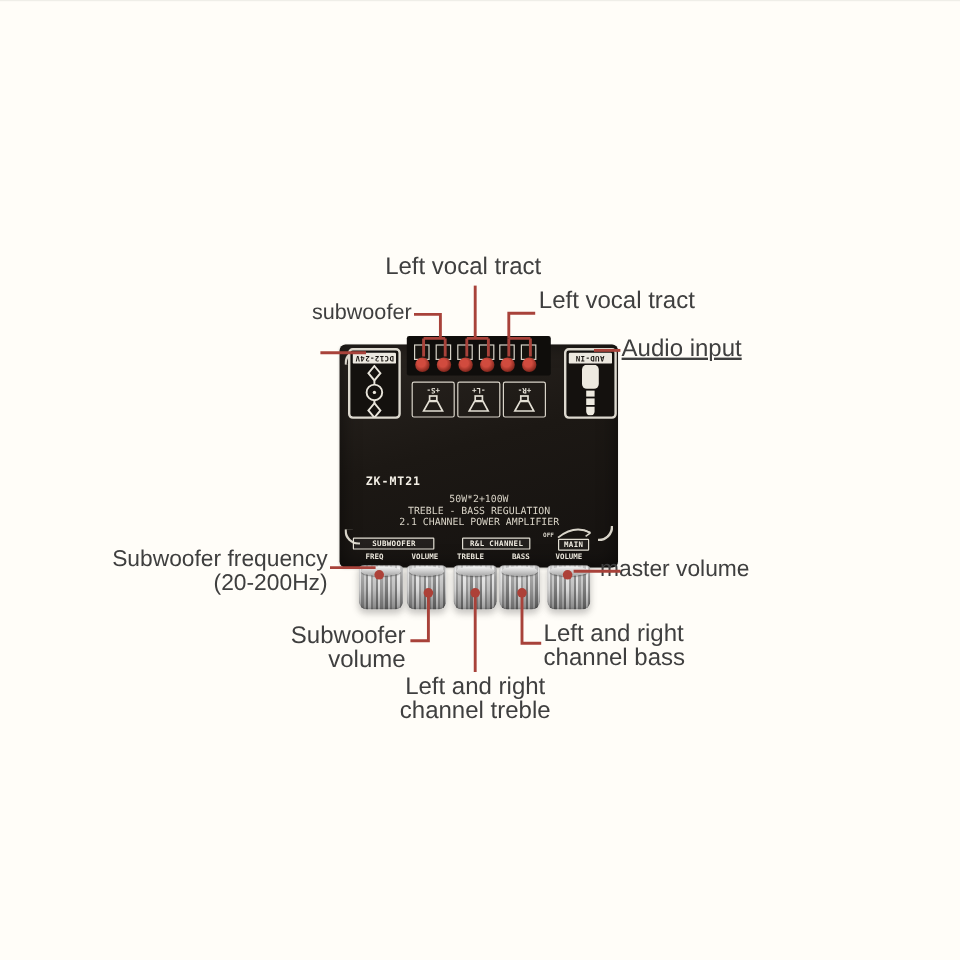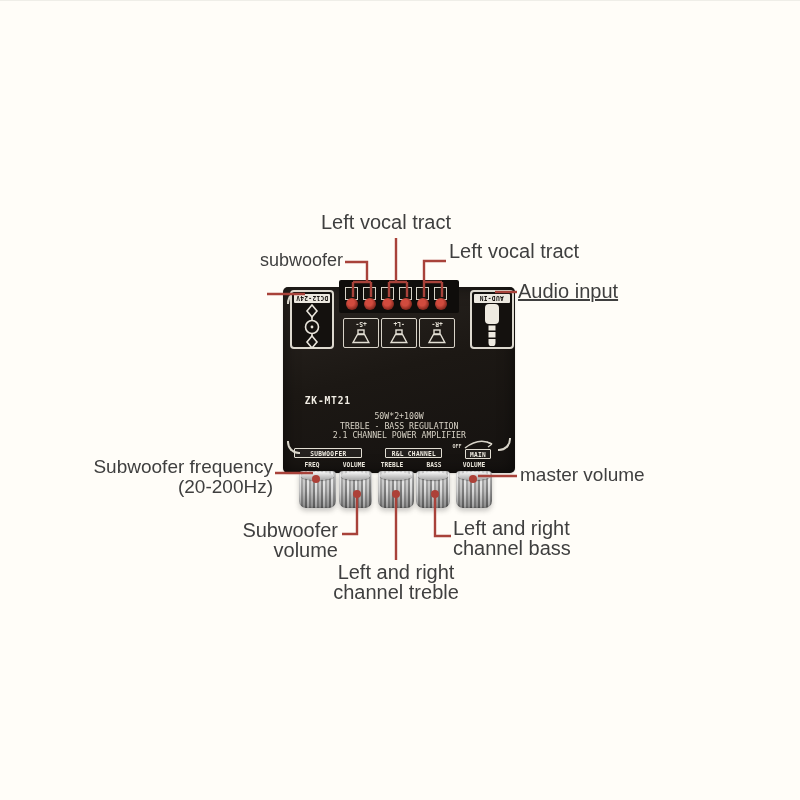--- a/index.html
+++ b/index.html
@@ -208,21 +208,21 @@
   <div class="lbl" style="left:449px;top:240px;">Left vocal tract</div>
 
   <div class="lbl" style="left:518px;top:279px;line-height:22px;text-decoration:underline;">
     <span class="ln">Audio input</span>
   </div>
 
   <div class="lbl lg ar" style="left:60px;top:456px;width:213px;">
     <span class="ln">Subwoofer frequency</span>
     <span class="ln">(20-200Hz)</span>
   </div>
-  <div class="lbl lg" style="left:520px;top:464px;">master volume</div>
+  <div class="lbl lg" style="left:500px;top:464px;">master volume</div>
 
   <div class="lbl ar" style="left:198px;top:519px;width:140px;">
     <span class="ln">Subwoofer</span>
     <span class="ln">volume</span>
   </div>
   <div class="lbl" style="left:453px;top:517px;">
     <span class="ln">Left and right</span>
     <span class="ln">channel bass</span>
   </div>
   <div class="lbl ac" style="left:296px;top:561px;width:200px;">

